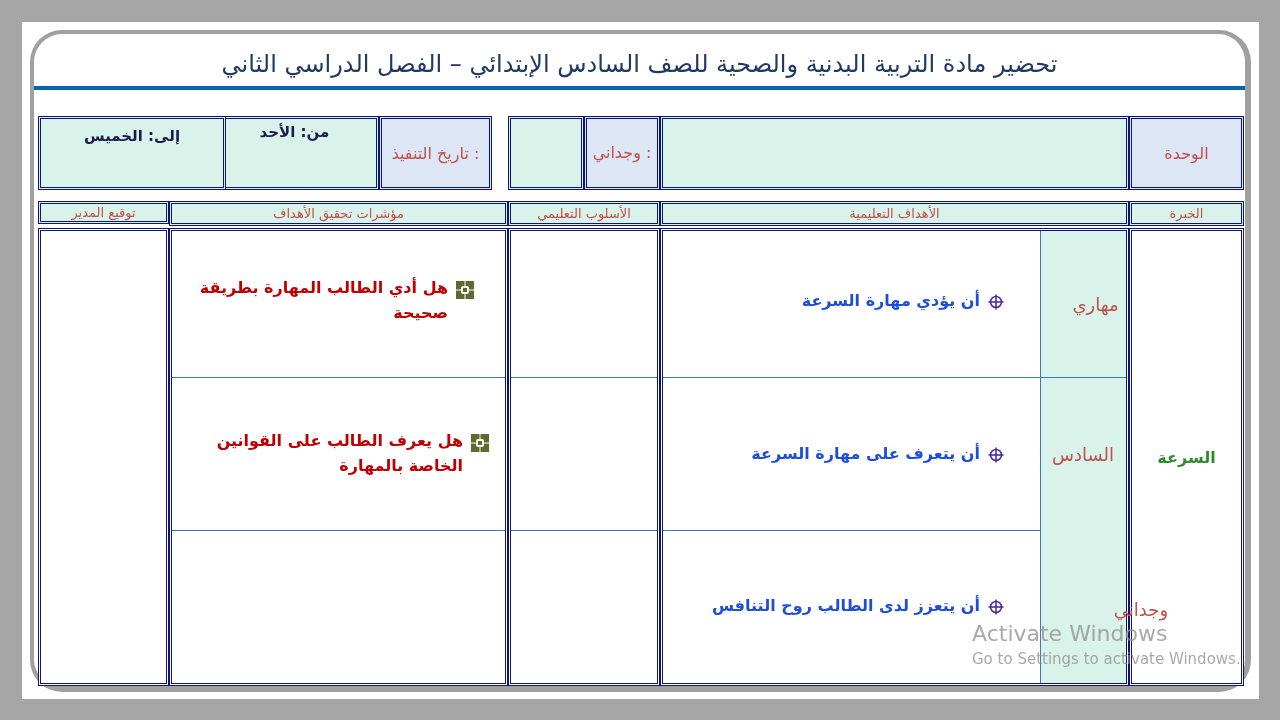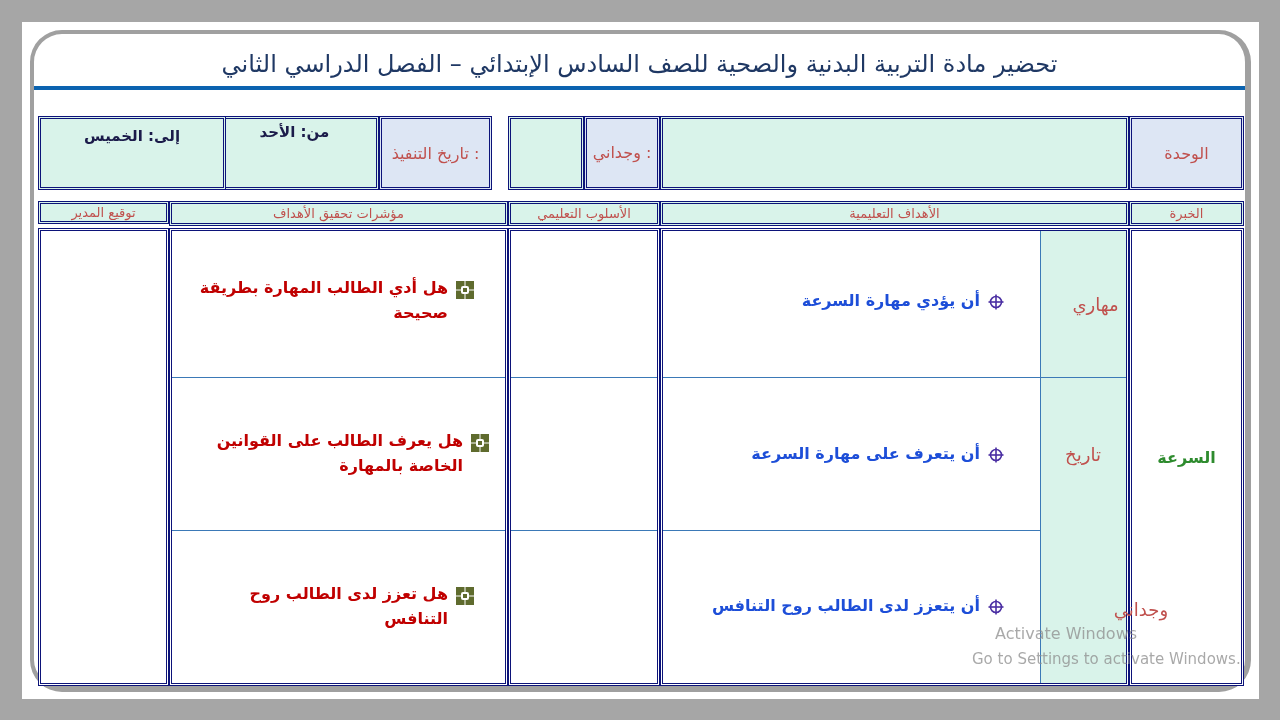--- a/index.html
+++ b/index.html
@@ -57,21 +57,21 @@
     width: 18px; height: 18px; flex: none; margin-top: 5px;
   }
 
   .cat { color: #c0504d; font-size: 18px; }
   .exp { color: #2e8b2e; font-size: 16px; font-weight: bold; }
 
   .watermark {
     position: absolute; left: 972px; top: 620px; color: rgba(140,140,140,0.75);
     font-family: "DejaVu Sans", sans-serif; pointer-events: none;
   }
-  .watermark .w1 { font-size: 16px; line-height: 28px; margin-left: 23px; }
+  .watermark .w1 { font-size: 22px; line-height: 28px; }
   .watermark .w2 { font-size: 15px; line-height: 22px; white-space: nowrap; }
 </style>
 </head>
 <body>
 
 <div class="outer-white"></div>
 
 <div class="slide">
 
   <div class="title">تحضير مادة التربية البدنية والصحية للصف السادس الإبتدائي – الفصل الدراسي الثاني</div>
@@ -140,21 +140,21 @@
       <svg class="icon-target" viewBox="0 0 16 16">
         <circle cx="8" cy="8" r="5.5" fill="none" stroke="#4b2fa3" stroke-width="1.6"></circle>
         <line x1="8" y1="0.5" x2="8" y2="15.5" stroke="#4b2fa3" stroke-width="1.6"></line>
         <line x1="0.5" y1="8" x2="15.5" y2="8" stroke="#4b2fa3" stroke-width="1.6"></line>
       </svg>
       <span>أن يؤدي مهارة السرعة</span>
     </div>
   </div>
 
   <div style="position:absolute; left:1006px; top:344px; width:86px; height:152px; display:flex; align-items:center; justify-content:center;">
-    <span class="cat">تاريخ</span>
+    <span class="cat">السادس</span>
   </div>
   <div style="position:absolute; left:640px; top:408px; width:330px; display:flex; justify-content:flex-end;">
     <div class="goal navy">
       <svg class="icon-target" viewBox="0 0 16 16">
         <circle cx="8" cy="8" r="5.5" fill="none" stroke="#4b2fa3" stroke-width="1.6"></circle>
         <line x1="8" y1="0.5" x2="8" y2="15.5" stroke="#4b2fa3" stroke-width="1.6"></line>
         <line x1="0.5" y1="8" x2="15.5" y2="8" stroke="#4b2fa3" stroke-width="1.6"></line>
       </svg>
       <span>أن يتعرف على مهارة السرعة</span>
     </div>
@@ -205,34 +205,20 @@
         <rect x="7" y="7" width="4" height="4" fill="#5f6b2e"></rect>
         <line x1="9" y1="0" x2="9" y2="5" stroke="#ffffff" stroke-width="1"></line>
         <line x1="9" y1="13" x2="9" y2="18" stroke="#ffffff" stroke-width="1"></line>
         <line x1="0" y1="9" x2="5" y2="9" stroke="#ffffff" stroke-width="1"></line>
         <line x1="13" y1="9" x2="18" y2="9" stroke="#ffffff" stroke-width="1"></line>
       </svg>
       <span style="width:250px;">هل يعرف الطالب على القوانين الخاصة بالمهارة</span>
     </div>
   </div>
 
-  <div style="position:absolute; left:150px; top:548px; width:290px; display:flex; justify-content:flex-end;">
-    <div class="goal red">
-      <svg class="icon-box" viewBox="0 0 18 18">
-        <rect x="0" y="0" width="18" height="18" fill="#5f6b2e"></rect>
-        <rect x="5" y="5" width="8" height="8" fill="#ffffff" rx="2"></rect>
-        <rect x="7" y="7" width="4" height="4" fill="#5f6b2e"></rect>
-        <line x1="9" y1="0" x2="9" y2="5" stroke="#ffffff" stroke-width="1"></line>
-        <line x1="9" y1="13" x2="9" y2="18" stroke="#ffffff" stroke-width="1"></line>
-        <line x1="0" y1="9" x2="5" y2="9" stroke="#ffffff" stroke-width="1"></line>
-        <line x1="13" y1="9" x2="18" y2="9" stroke="#ffffff" stroke-width="1"></line>
-      </svg>
-      <span style="width:210px;">هل تعزز لدى الطالب روح التنافس</span>
-    </div>
-  </div>
 
   <div class="cell white" style="left:4px; top:194px; width:131px; height:458px;"></div>
 
 </div>
 
 <div class="watermark">
   <div class="w1">Activate Windows</div>
   <div class="w2" style="width:278px; overflow:hidden;">Go to Settings to activate Windows.</div>
 </div>
 

